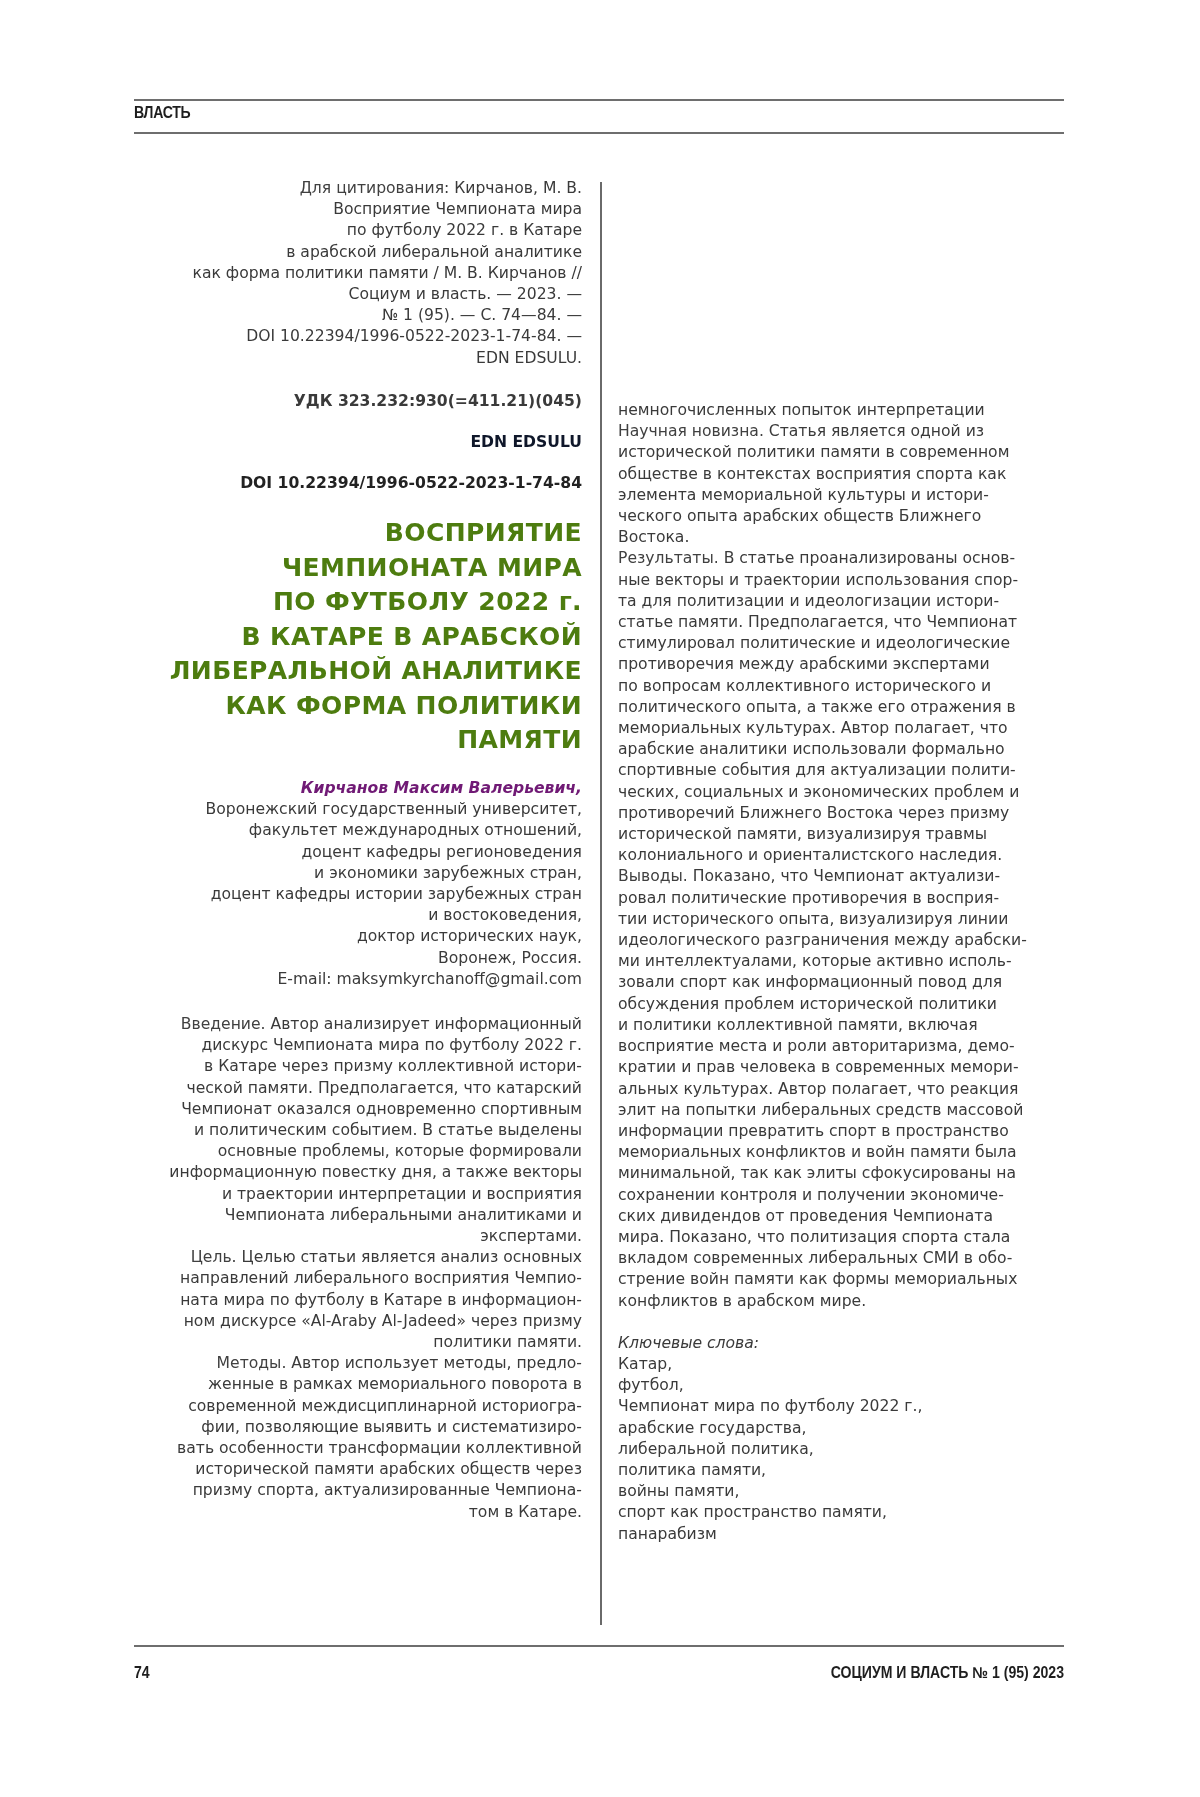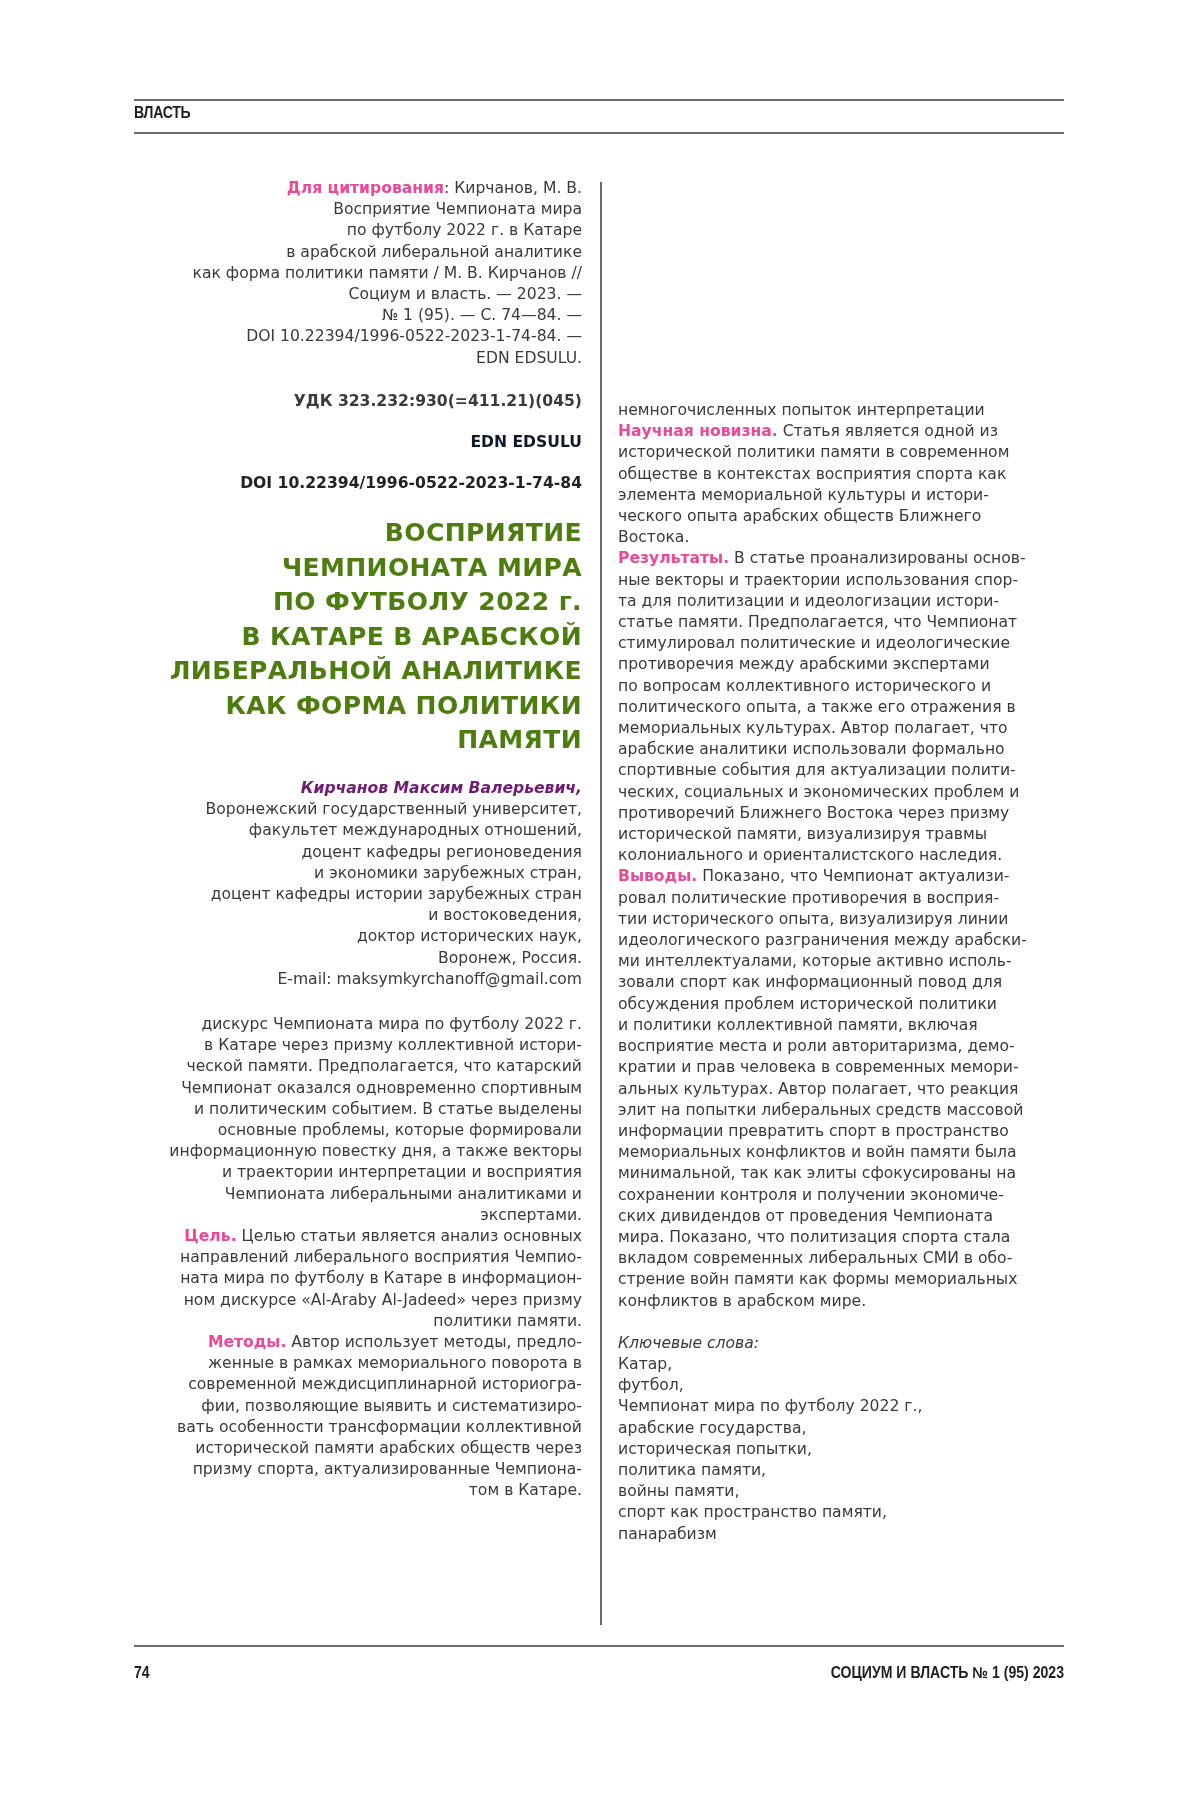--- a/index.html
+++ b/index.html
@@ -5,21 +5,21 @@
   html, body { margin: 0; padding: 0; background: #ffffff; }
   body { width: 1200px; height: 1797px; position: relative; overflow: hidden;
          font-family: "DejaVu Sans", sans-serif; color: #3a3a3a; }
   .rule { position: absolute; left: 134px; width: 930px; height: 2px; background: #6e6e6e; }
   .running-head { position: absolute; left: 134px; top: 104px; font-family: "Liberation Sans", sans-serif;
                   font-weight: bold; font-size: 16px; color: #1e1e1e; letter-spacing: -0.3px; transform: scaleX(0.88); transform-origin: left; }
   .divider { position: absolute; left: 600px; top: 182px; width: 2px; height: 1443px; background: #6a6a6a; }
   .col-left { position: absolute; left: 134px; width: 448px; top: 178px; text-align: right; font-size: 15.6px; line-height: 21.2px; }
   .col-right { position: absolute; left: 618px; width: 450px; top: 400px; text-align: left; font-size: 15.6px; line-height: 21.2px; }
   .line { display: block; white-space: nowrap; }
-  .b { font-weight: bold; color: #ec4899; }
+  .b { font-weight: normal; color: #404040; }
   .cite { margin-bottom: 22px; }
   .udk { margin-bottom: 20px; font-weight: bold; }
   .edn { font-weight: bold; color: #0f172a; margin-bottom: 20px; }
   .doi { font-weight: bold; color: #222; margin-bottom: 22px; }
   .title { font-weight: bold; color: #4d7c0f; font-size: 25px; line-height: 34.5px; letter-spacing: 0.4px; margin-bottom: 20px; }
   .author-name { font-weight: bold; font-style: italic; color: #701a75; }
   .author { margin-bottom: 24px; }
   .kw-label { font-style: italic; margin-top: 21px; }
   .footer-page { position: absolute; left: 134px; top: 1664px; font-family: "Liberation Sans", sans-serif; font-weight: bold; font-size: 16px; color: #1e1e1e; transform: scaleX(0.88); transform-origin: left; }
   .footer-journal { position: absolute; right: 136px; top: 1664px; font-family: "Liberation Sans", sans-serif; font-weight: bold; font-size: 16px; color: #1e1e1e; transform: scaleX(0.88); transform-origin: right; }
@@ -67,20 +67,21 @@
     <span class="line">доцент кафедры регионоведения</span>
     <span class="line">и экономики зарубежных стран,</span>
     <span class="line">доцент кафедры истории зарубежных стран</span>
     <span class="line">и востоковедения,</span>
     <span class="line">доктор исторических наук,</span>
     <span class="line">Воронеж, Россия.</span>
     <span class="line">E-mail: maksymkyrchanoff@gmail.com</span>
   </div>
 
   <div>
+    <span class="line"><span class="b">Введение.</span> <span>Автор анализирует информационный</span></span>
     <span class="line">дискурс Чемпионата мира по футболу 2022 г.</span>
     <span class="line">в Катаре через призму коллективной истори-</span>
     <span class="line">ческой памяти. Предполагается, что катарский</span>
     <span class="line">Чемпионат оказался одновременно спортивным</span>
     <span class="line">и политическим событием. В статье выделены</span>
     <span class="line">основные проблемы, которые формировали</span>
     <span class="line">информационную повестку дня, а также векторы</span>
     <span class="line">и траектории интерпретации и восприятия</span>
     <span class="line">Чемпионата либеральными аналитиками и</span>
     <span class="line">экспертами.</span>
@@ -154,21 +155,21 @@
     <span class="line">стрение войн памяти как формы мемориальных</span>
     <span class="line">конфликтов в арабском мире.</span>
   </div>
 
   <div>
     <span class="line kw-label">Ключевые слова:</span>
     <span class="line">Катар,</span>
     <span class="line">футбол,</span>
     <span class="line">Чемпионат мира по футболу 2022 г.,</span>
     <span class="line">арабские государства,</span>
-    <span class="line">историческая попытки,</span>
+    <span class="line">либеральной политика,</span>
     <span class="line">политика памяти,</span>
     <span class="line">войны памяти,</span>
     <span class="line">спорт как пространство памяти,</span>
     <span class="line">панарабизм</span>
   </div>
 </div>
 
 <div class="rule" style="top:1645px;"></div>
 <div class="footer-page">74</div>
 <div class="footer-journal">СОЦИУМ И ВЛАСТЬ № 1 (95) 2023</div>

